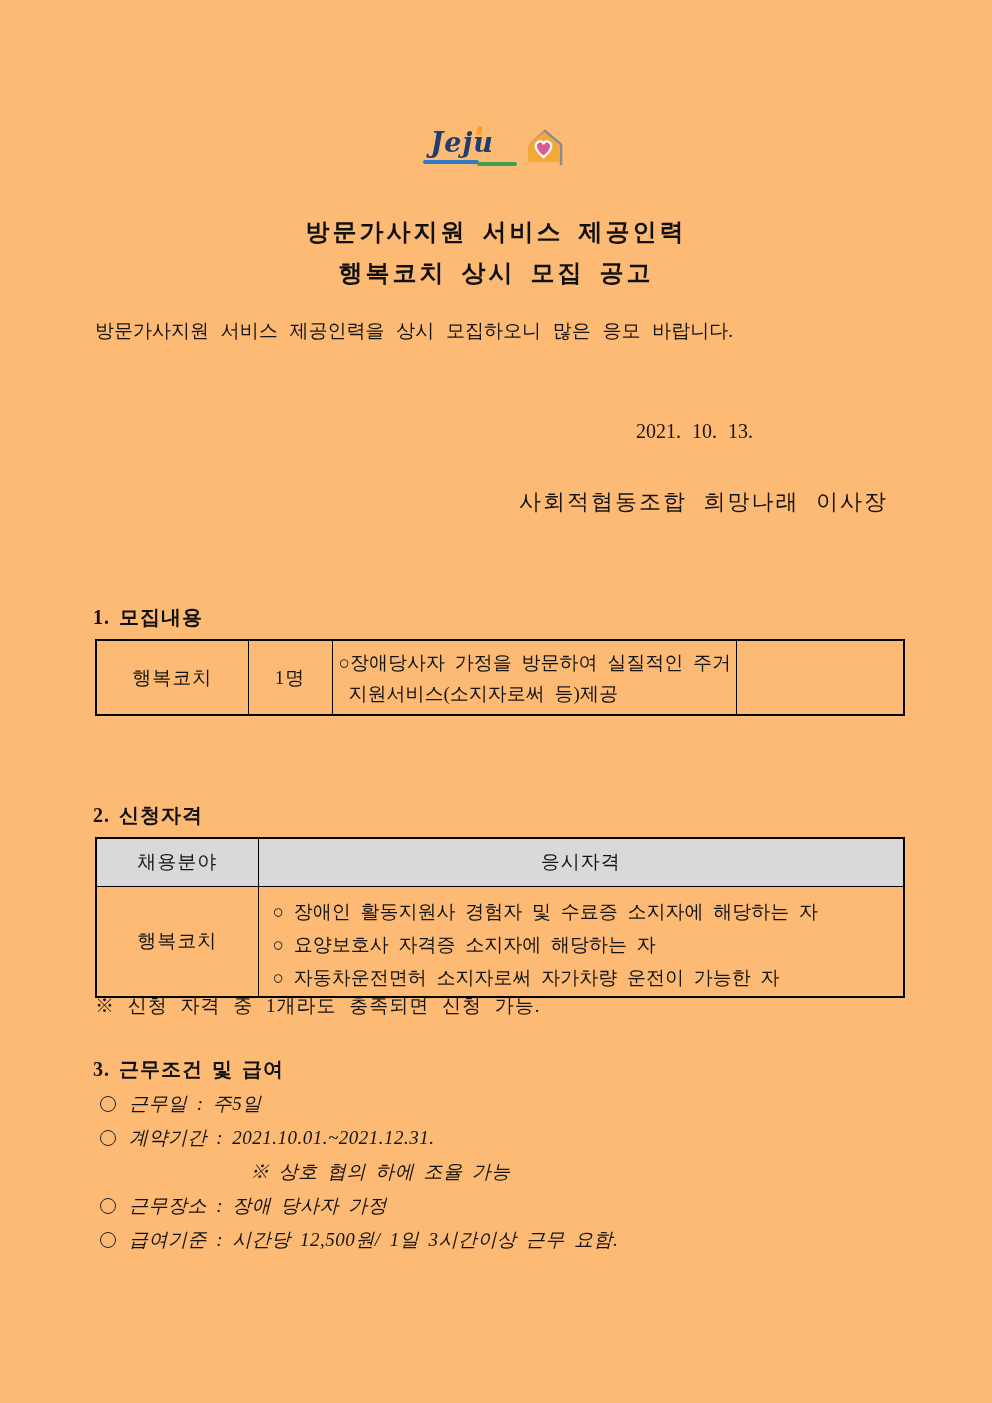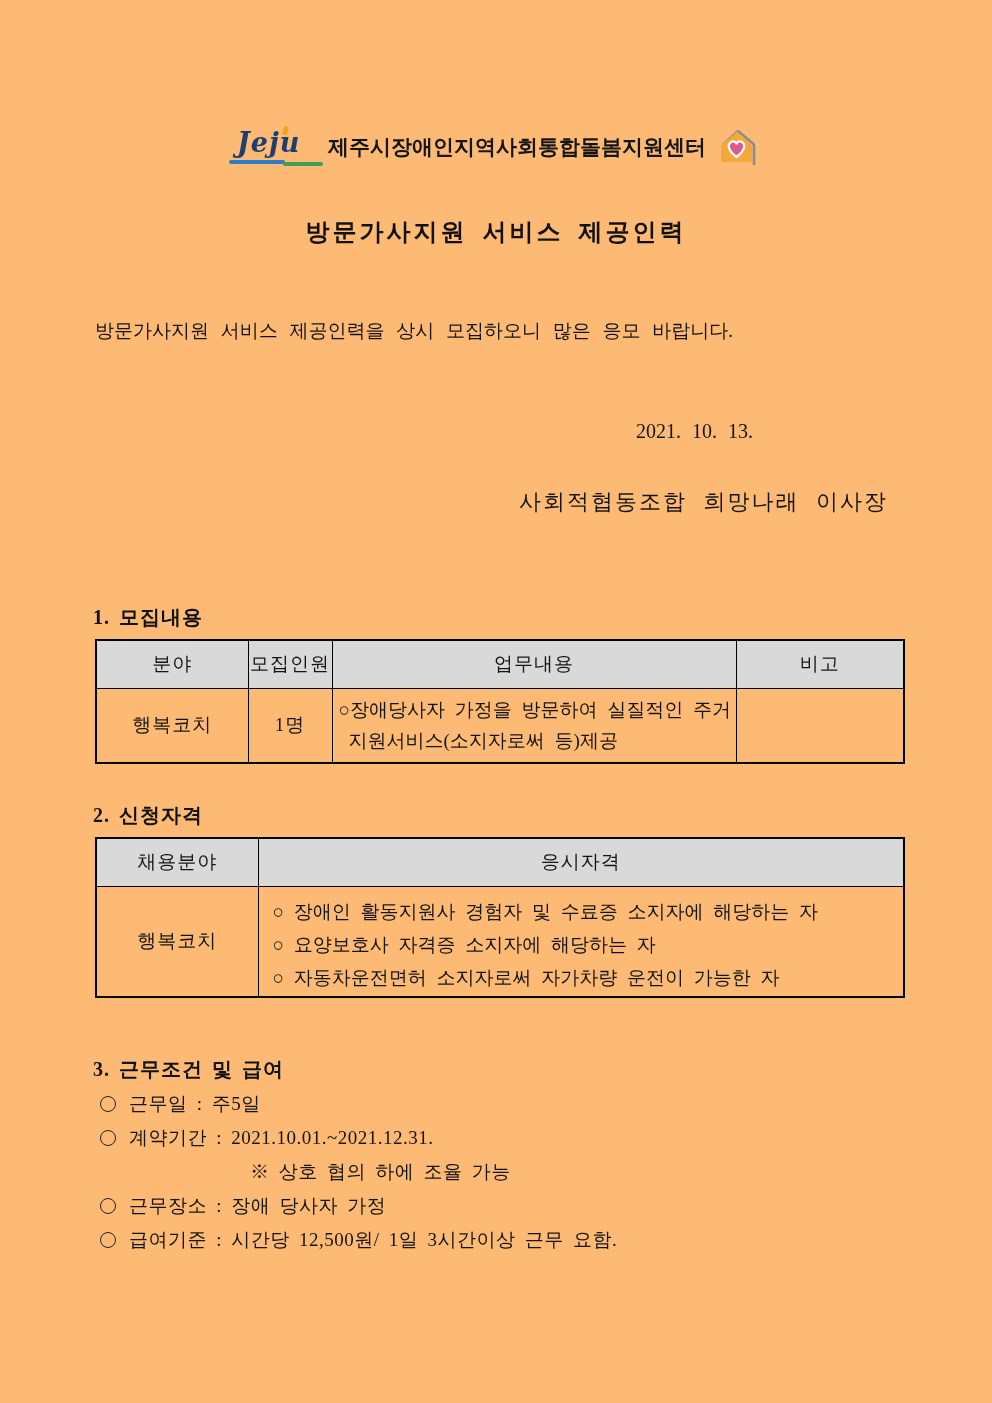--- a/index.html
+++ b/index.html
@@ -82,70 +82,64 @@
   td.center { text-align:center; letter-spacing:1px; }
   td.duties { padding:4px 4px 4px 6px; line-height:31px; word-spacing:5px; }
   td.duties .dline2 { padding-left:10px; }
   td.quals { padding:8px 4px 2px 14px; line-height:33px; word-spacing:5px; }
 
   .note2 { position:absolute; top:993px; left:95px; font-size:19px;
            word-spacing:7px; letter-spacing:1px; color:#141414; }
 
   
   .work-list { position:absolute; top:1087px; left:100px; width:810px;
-               font-size:19px; color:#141414; }
+               font-size:19px; color:#141414;font-style:italic; }
   .work-item { height:34px; display:flex; align-items:center; gap:13px;
                word-spacing:4px; letter-spacing:0.5px; }
   .circle-bullet { width:16px; height:16px; border:1.6px solid #222;
                    border-radius:50%; flex:0 0 auto; }
   .work-item.indent { padding-left:150px; }
 </style>
 </head>
 <body>
 
 <div class="page">
 
   <div class="header-row">
     <div class="jeju-logo">
       <span class="jeju-text">Jeju</span>
       <span class="jeju-accent"></span>
       <span class="jeju-ul-blue"></span>
       <span class="jeju-ul-green"></span>
     </div>
-    <span class="org-name">제주시장애인지역사회통합돌봄지원센터</span>
     <svg class="house-icon" width="46" height="42" viewBox="0 0 46 42">
       <path d="M9 18 L23 5 L39 18.5 L39 38" fill="none" stroke="#8c8c8c" stroke-width="2.6" stroke-linecap="round" stroke-linejoin="round"></path>
       <path d="M6 19.5 L22 5.5 L37 19.5 L37 36 L6 36 Z" fill="#f3a93a"></path>
       <path d="M21.5 31 C 13.5 25, 11.5 18.5, 16.5 15.8 C 19.5 14.3, 21.5 16.5, 21.5 18.5 C 21.5 16.5, 23.5 14.3, 26.5 15.8 C 31.5 18.5, 29.5 25, 21.5 31 Z" fill="#e05a92" stroke="#ffffff" stroke-width="2.2"></path>
     </svg>
   </div>
 
   <div class="doc-title title1">방문가사지원 서비스 제공인력</div>
+  <div class="doc-title title2">행복코치 상시 모집 공고</div>
 
   <div class="intro">
     <div class="intro-line2">방문가사지원 서비스 제공인력을 상시 모집하오니 많은 응모 바랍니다.</div>
   </div>
   <div class="date">2021. 10. 13.</div>
   <div class="signature">사회적협동조합 희망나래 이사장</div>
 
   <div class="sec-heading h1pos">1. 모집내용</div>
   <table class="tbl tbl1">
     <colgroup>
       <col style="width:152px">
         <col style="width:84px">
         <col style="width:404px">
         <col style="width:168px">
     </colgroup>
     <tbody>
-      <tr class="hdr">
-        <th>분야</th>
-        <th>모집인원</th>
-        <th>업무내용</th>
-        <th>비고</th>
-      </tr>
       <tr class="body-row">
         <td class="center">행복코치</td>
         <td class="center">1명</td>
         <td class="duties">
           <div class="dline1">○장애당사자 가정을 방문하여 실질적인 주거</div>
           <div class="dline2">지원서비스(소지자로써 등)제공</div>
         </td>
         <td class="center"></td>
       </tr>
     </tbody>
@@ -165,20 +159,21 @@
       <tr class="body-row">
         <td class="center">행복코치</td>
         <td class="quals">
           <div>○ 장애인 활동지원사 경험자 및 수료증 소지자에 해당하는 자</div>
           <div>○ 요양보호사 자격증 소지자에 해당하는 자</div>
           <div>○ 자동차운전면허 소지자로써 자가차량 운전이 가능한 자</div>
         </td>
       </tr>
     </tbody>
   </table>
+  <div class="note2">※ 신청 자격 중 1개라도 충족되면 신청 가능.</div>
 
   <div class="sec-heading h3pos">3. 근무조건 및 급여</div>
   <div class="work-list">
     <div class="work-item">
       <span class="circle-bullet"></span>
       <span>근무일 : 주5일</span>
     </div>
     <div class="work-item">
       <span class="circle-bullet"></span>
       <span>계약기간 : 2021.10.01.~2021.12.31.</span>

